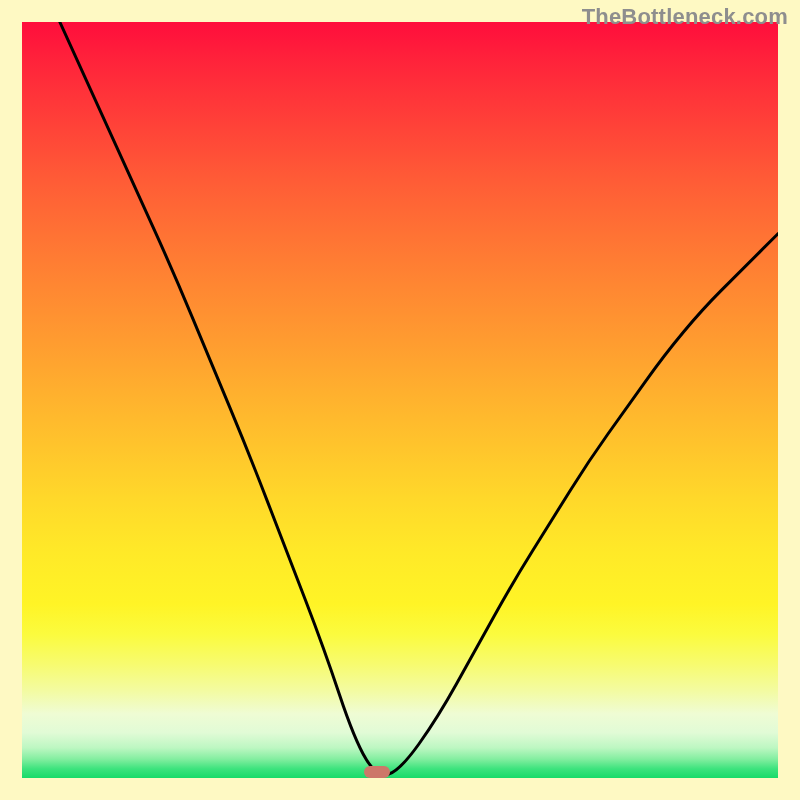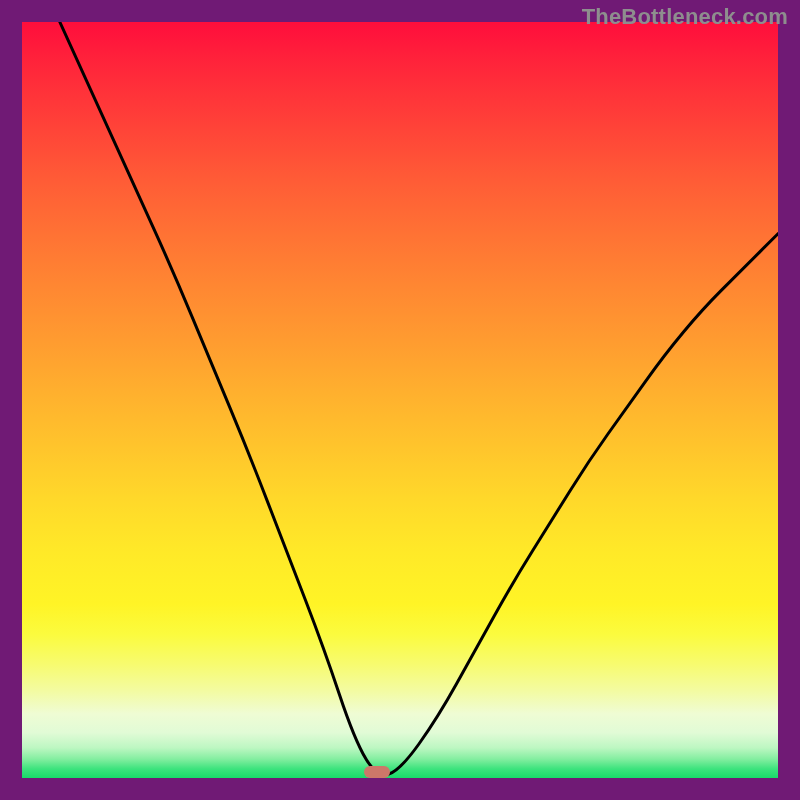--- a/index.html
+++ b/index.html
@@ -7,21 +7,21 @@
     padding: 0;
     width: 800px;
     height: 800px;
     background: #000;
     overflow: hidden;
   }
   .frame {
     position: relative;
     width: 800px;
     height: 800px;
-    background: #701a75;
+    background: #fef9c3;
   }
   .plot-area {
     position: absolute;
     left: 22px;
     top: 22px;
     width: 756px;
     height: 756px;
     
     background: linear-gradient(to bottom,
       #ff0e3c 0%,

